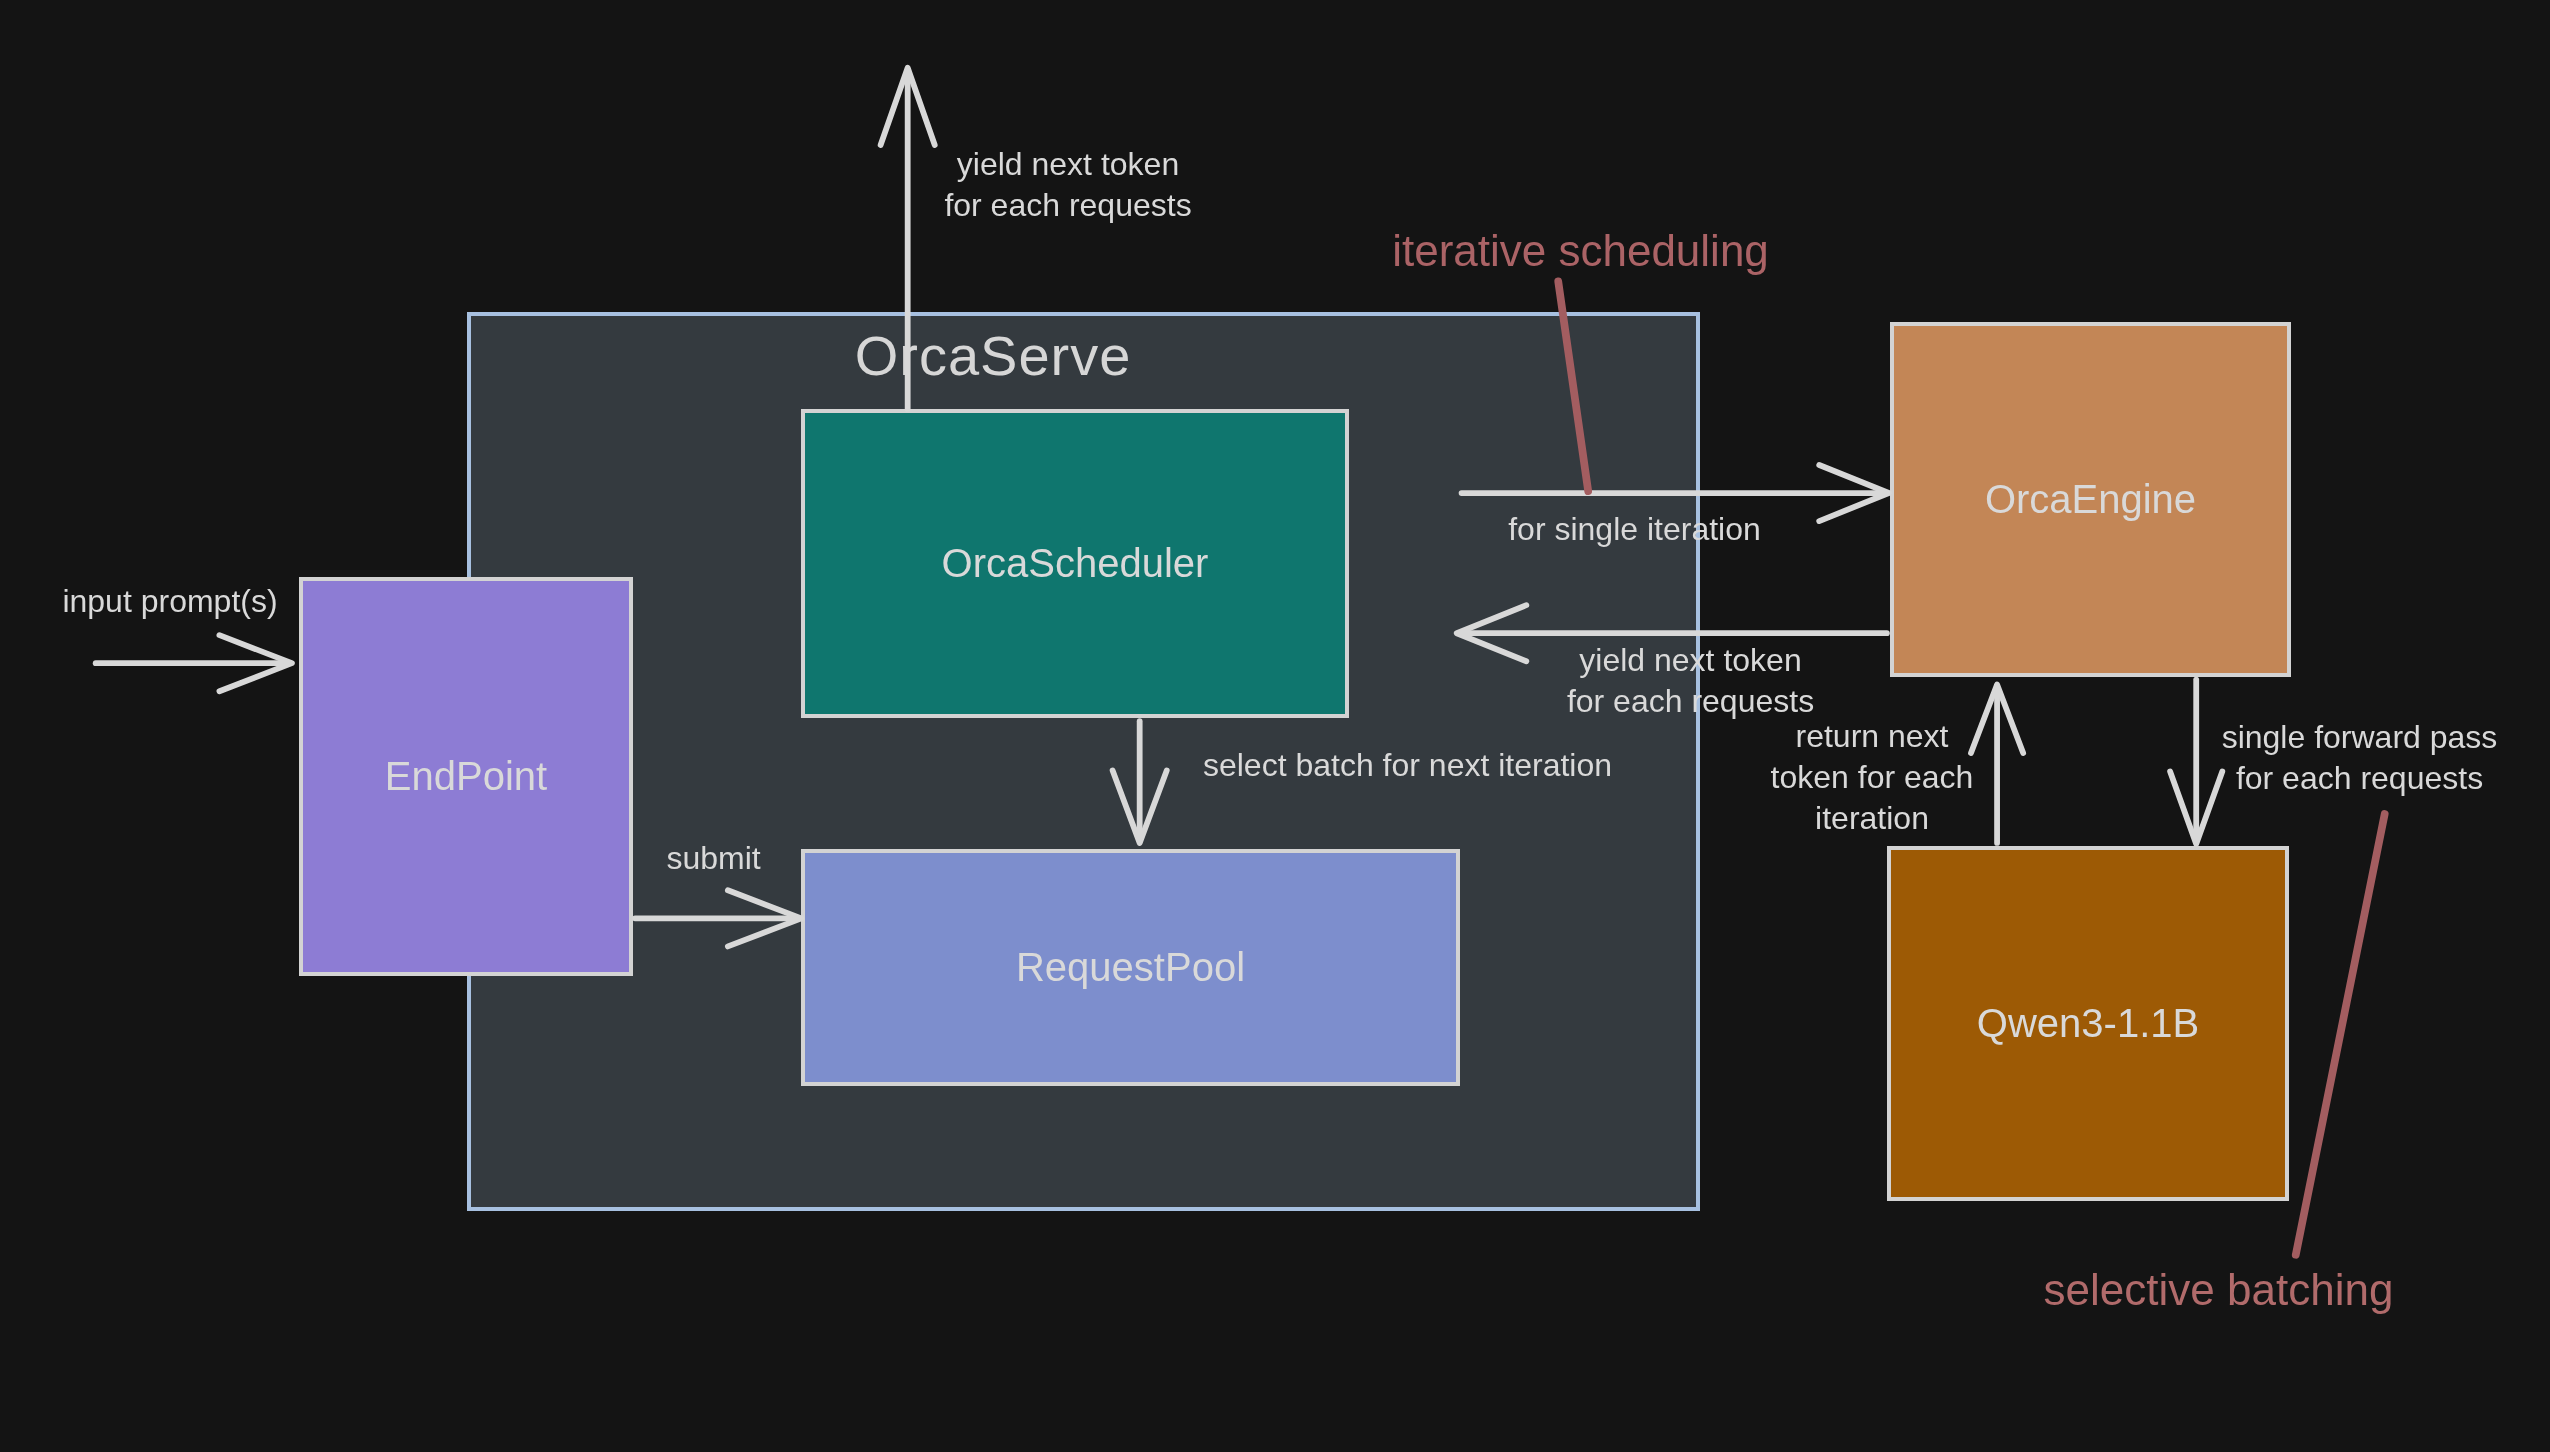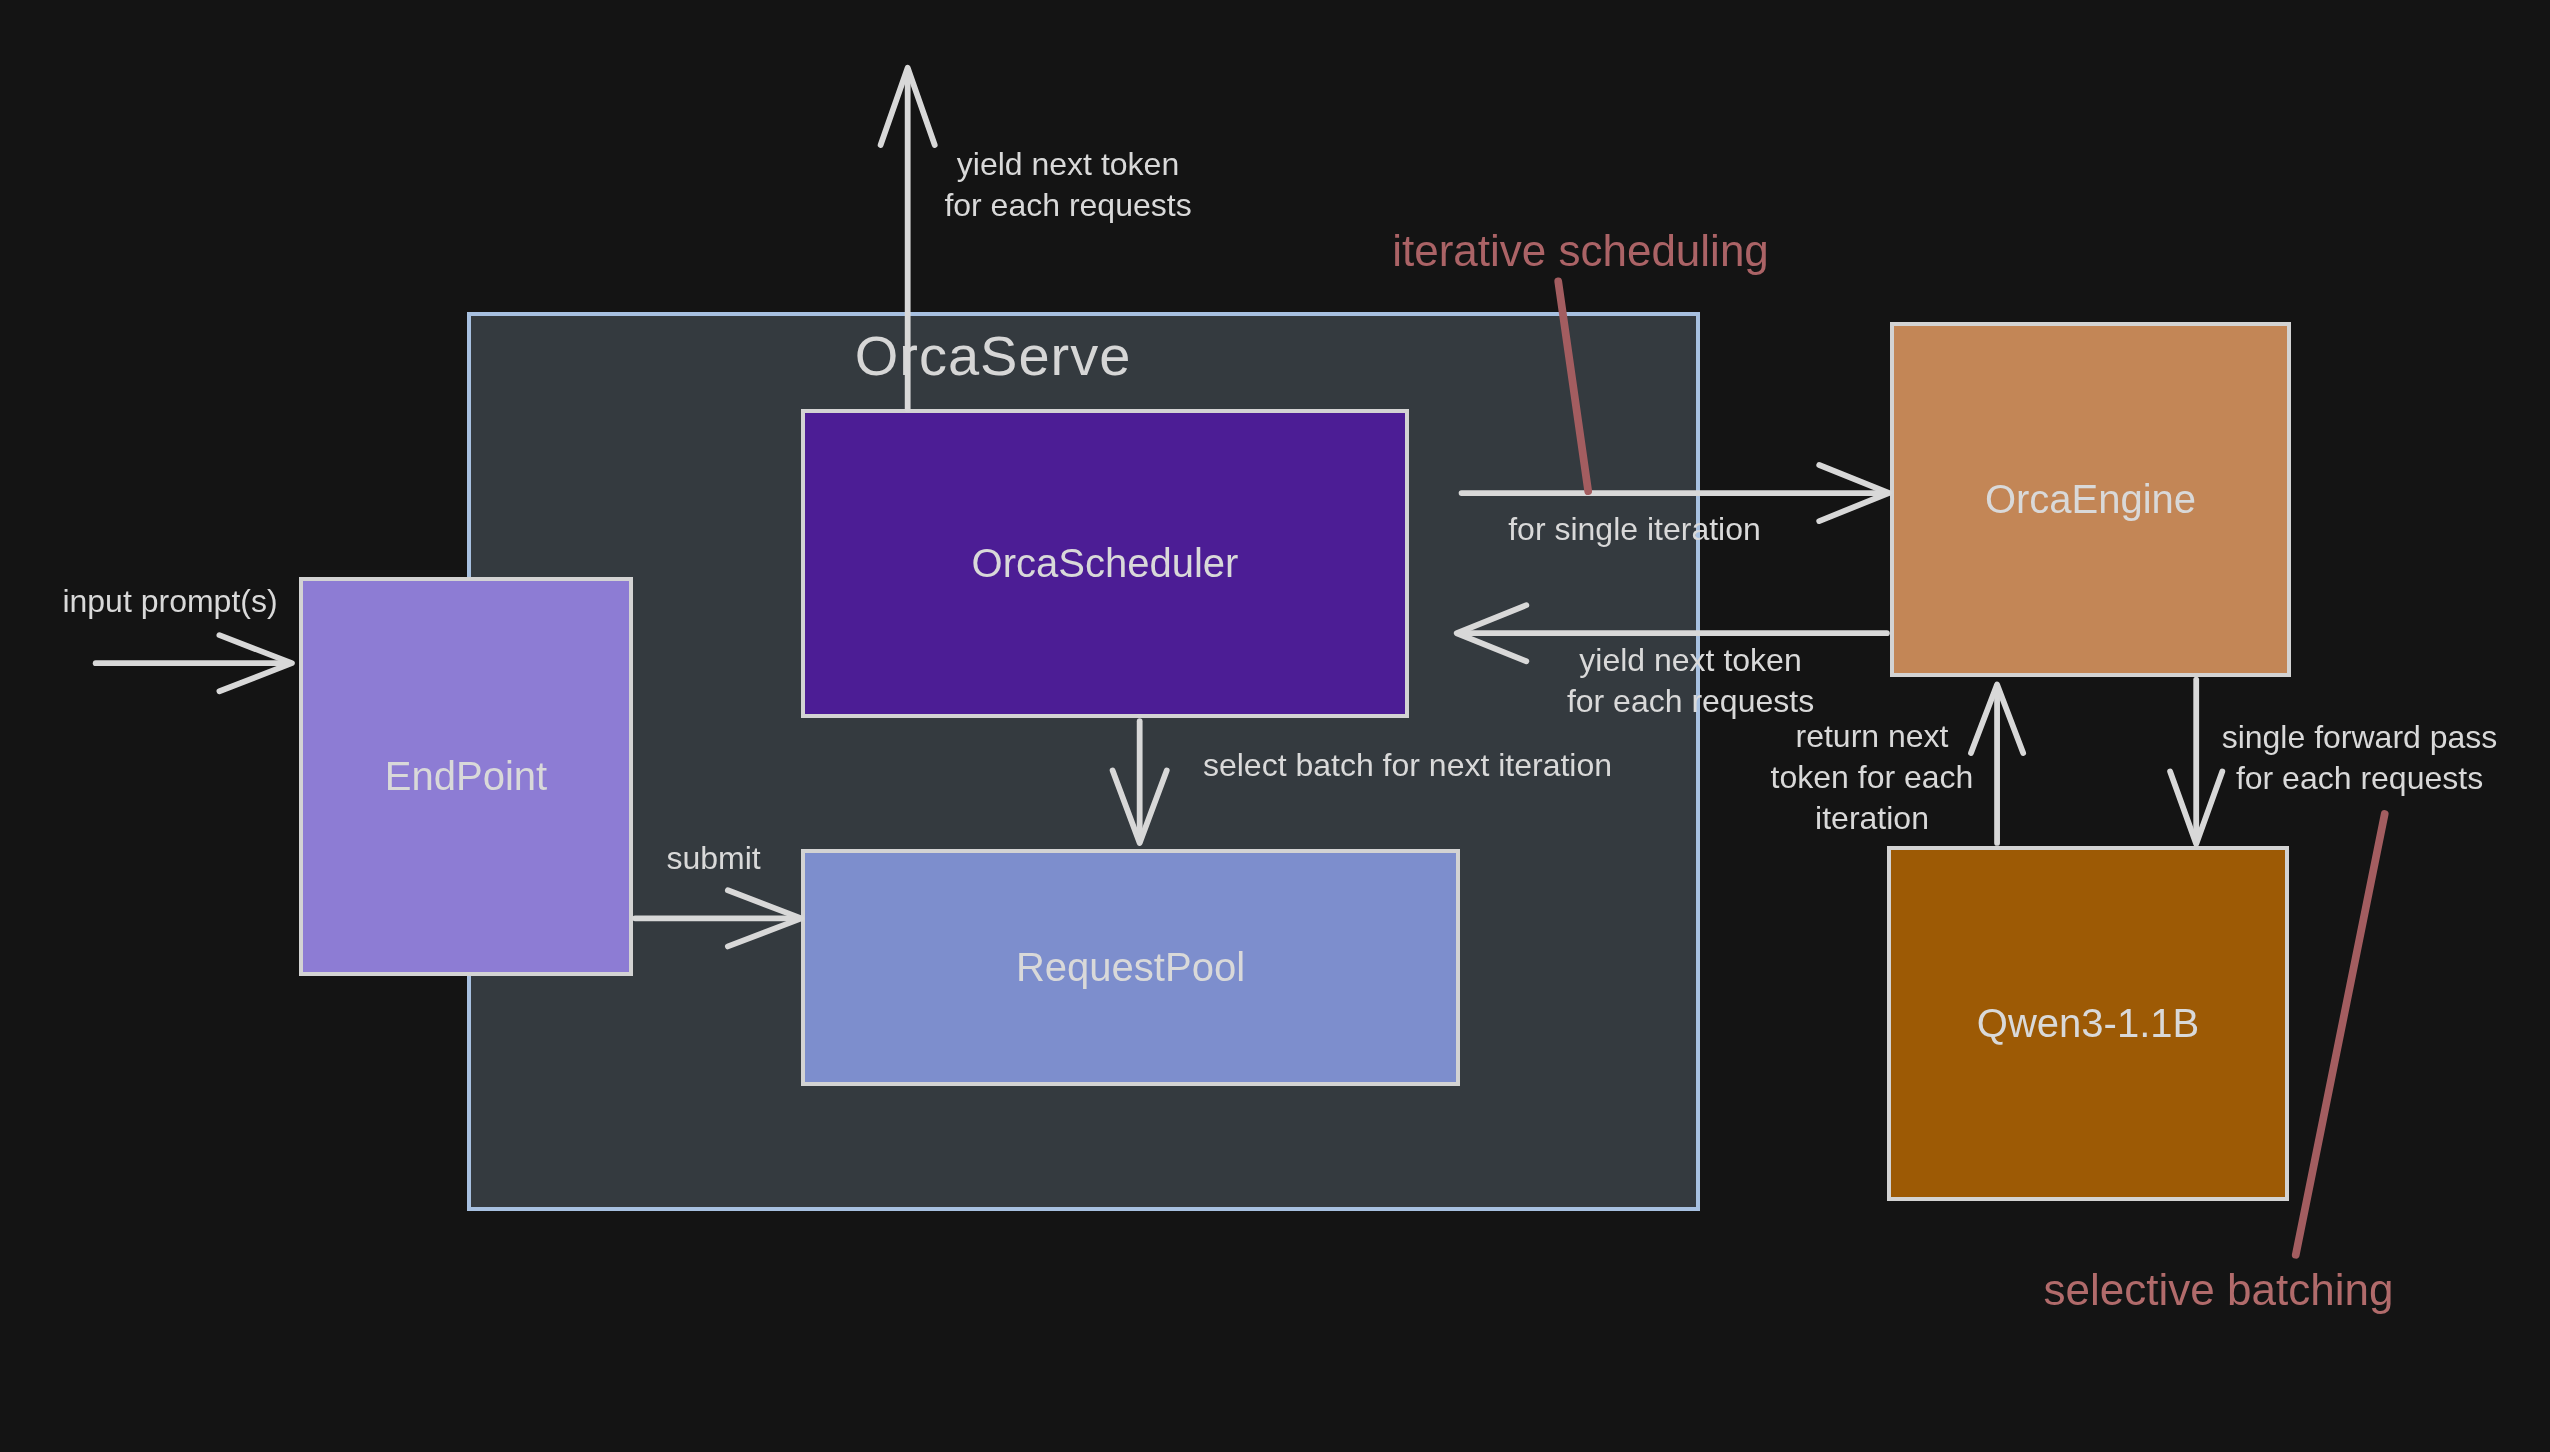--- a/index.html
+++ b/index.html
@@ -42,21 +42,21 @@
     display: flex;
     align-items: center;
     justify-content: center;
     border: 4.8px solid #d3d3d3;
     box-sizing: border-box;
     color: #d9d9d9;
     font-size: 40px;
     white-space: nowrap;
   }
   .box-endpoint    { left: 299px;  top: 577px; width: 334px; height: 399px; background: #8d7cd4; }
-  .box-scheduler   { left: 801px;  top: 409px; width: 608px; height: 309px; background: #4c1d95; }
+  .box-scheduler   { left: 801px;  top: 409px; width: 548px; height: 309px; background: #0f766e; }
   .box-requestpool { left: 801px;  top: 849px; width: 659px; height: 237px; background: #7d8ecd; }
   .box-engine      { left: 1890px; top: 322px; width: 401px; height: 355px; background: #c38656; }
   .box-model       { left: 1887px; top: 846px; width: 402px; height: 355px; background: #9d5a05; }
   
   .overlay {
     position: absolute;
     left: 0; top: 0;
     width: 2550px;
     height: 1452px;
     pointer-events: none;

